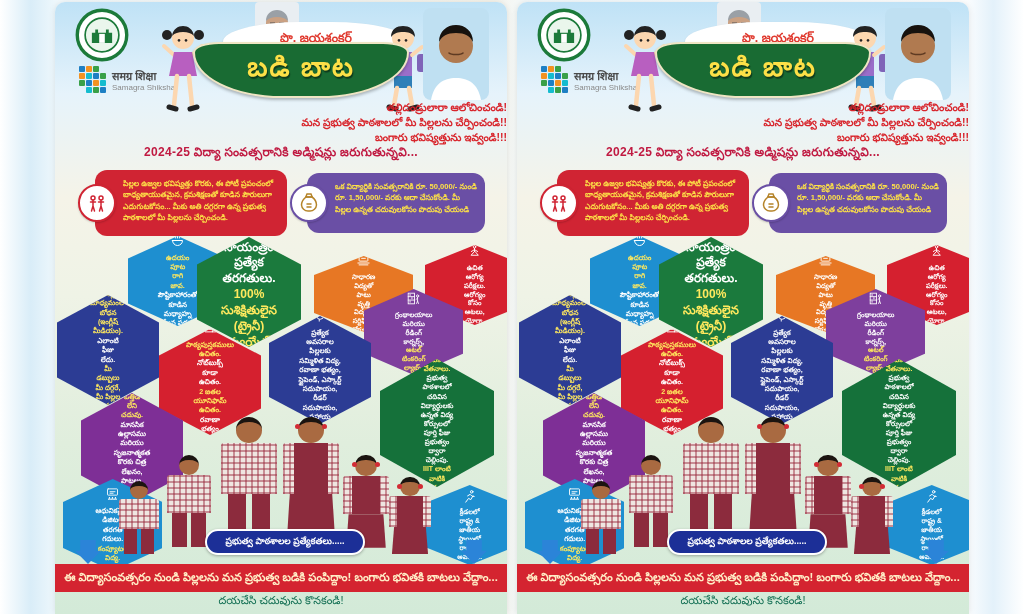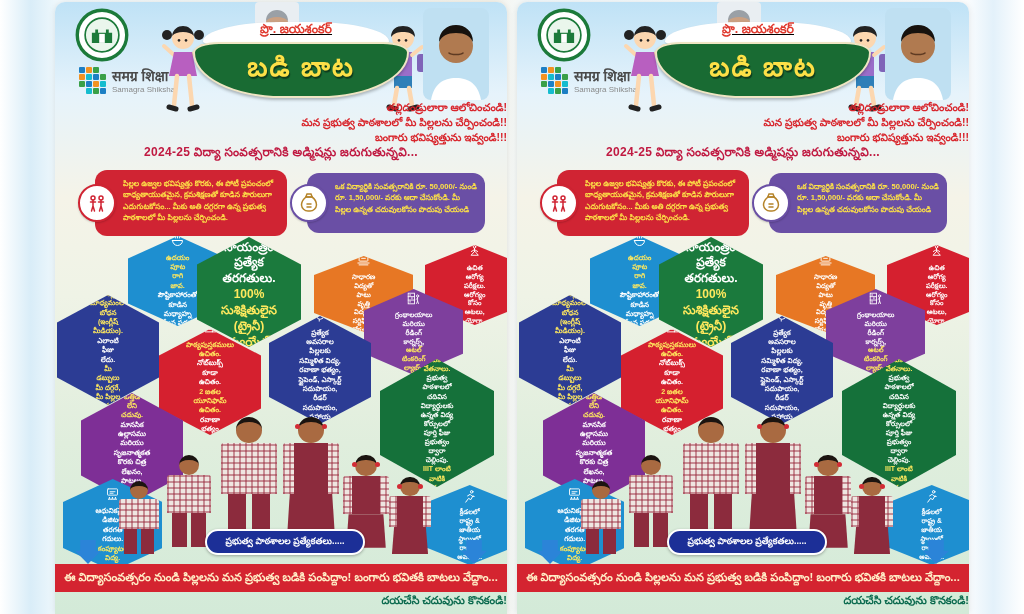--- a/index.html
+++ b/index.html
@@ -10,26 +10,26 @@
   .pwrap{position:absolute;top:2px;width:452px;height:612px;}
   #posterL{left:55px;} #posterR{left:517px;}
   .poster{position:relative;width:452px;height:612px;overflow:hidden;border-radius:10px 10px 0 0;
           background:linear-gradient(180deg,#bfe2f6 0%,#e6f3fb 15%,#f5f3e8 32%,#eff3e6 48%,#e0eedd 72%,#d3ead8 100%);
           box-shadow:0 0 6px rgba(0,0,0,.10);}
   
   .emblem{position:absolute;left:20px;top:6px;width:54px;height:54px;}
   .samagra{position:absolute;left:24px;top:64px;display:flex;align-items:center;gap:6px;}
   .sgrid{display:grid;grid-template-columns:repeat(4,6px);grid-auto-rows:6px;gap:1px;}
   .sgrid i{border-radius:1px;}
-  .stxt .hin{font-size:14px;color:#4a4a4a;font-weight:bold;}
+  .stxt .hin{font-size:11px;color:#4a4a4a;font-weight:bold;}
   .stxt .eng{font-size:8px;color:#8a8a8a;}
   .prof-photo{position:absolute;left:200px;top:0;width:44px;height:50px;}
-  .arc{position:absolute;left:148px;top:20px;width:186px;height:26px;background:#fff;
-       border-radius:50% 50% 40% 40%/90% 90% 30% 30%;display:flex;align-items:flex-start;justify-content:center;
-       box-shadow:0 1px 2px rgba(0,0,0,.15);text-decoration:underline;}
+  .arc{position:absolute;left:168px;top:20px;width:186px;height:26px;background:#fff;
+       border-radius:50% 50% 40% 40%/90% 90% 30% 30%;display:flex;align-items:flex-end;justify-content:center;
+       box-shadow:0 1px 2px rgba(0,0,0,.15);}
   .arc span{color:#e03a2f;font-weight:bold;font-size:12.5px;}
   .title-banner{position:absolute;left:138px;top:40px;width:212px;height:52px;background:#196b33;
        border:2px solid #efe5c4;border-radius:14% 14% 48% 48%/22% 22% 95% 95%;
        display:flex;align-items:center;justify-content:center;box-shadow:0 2px 3px rgba(0,0,0,.25);}
   .title-banner span{color:#fde047;font-weight:800;font-size:27px;letter-spacing:2px;text-shadow:1px 2px 1px rgba(0,0,0,.45);}
   .kid{position:absolute;width:52px;height:96px;}
   .kid-girl{left:102px;top:20px;} .kid-boy{left:322px;top:20px;}
   .cm-photo{position:absolute;left:368px;top:6px;width:66px;height:92px;border-radius:8px;overflow:hidden;}
   .appeal{position:absolute;left:0;width:100%;margin:0;text-align:right;color:#d8252c;font-weight:bold;font-size:10.5px;}
   .a1{top:99px;} .a2{top:114px;} .a3{top:129px;}
@@ -85,21 +85,21 @@
   .s5{left:288px;width:46px;height:112px;} .s6{left:334px;width:42px;height:90px;}
   
   .pill{position:absolute;left:150px;top:527px;width:156px;height:22px;background:#1c2f97;border:2px solid #fff;
         border-radius:13px;display:flex;align-items:center;justify-content:center;z-index:6;box-shadow:0 1px 3px rgba(0,0,0,.3);}
   .pill span{color:#fff;font-size:9px;font-weight:bold;}
   .arrow{position:absolute;top:538px;width:26px;height:24px;background:#2b84d8;z-index:4;
          clip-path:polygon(20% 0,80% 0,80% 45%,100% 45%,50% 100%,0 45%,20% 45%);}
   .arrow.left{left:20px;} .arrow.right{right:20px;}
   .strip{position:absolute;left:0;top:562px;width:100%;height:28px;background:#d42430;z-index:7;
          display:flex;align-items:center;justify-content:center;color:#ffedc6;font-weight:bold;font-size:11.3px;}
-  .note{position:absolute;left:0;top:592px;width:100%;text-align:right;color:#0c6b4f;font-weight:700;font-size:11px;z-index:7;}
+  .note{position:absolute;left:0;top:592px;width:100%;text-align:center;color:#0c6b4f;font-weight:400;font-size:11px;z-index:7;}
 </style>
 </head>
 <body>
 
 <div class="stage">
   <div class="pwrap" id="posterL">
   <article class="poster">
 
     <div class="emblem">
       <svg viewBox="0 0 48 48">

